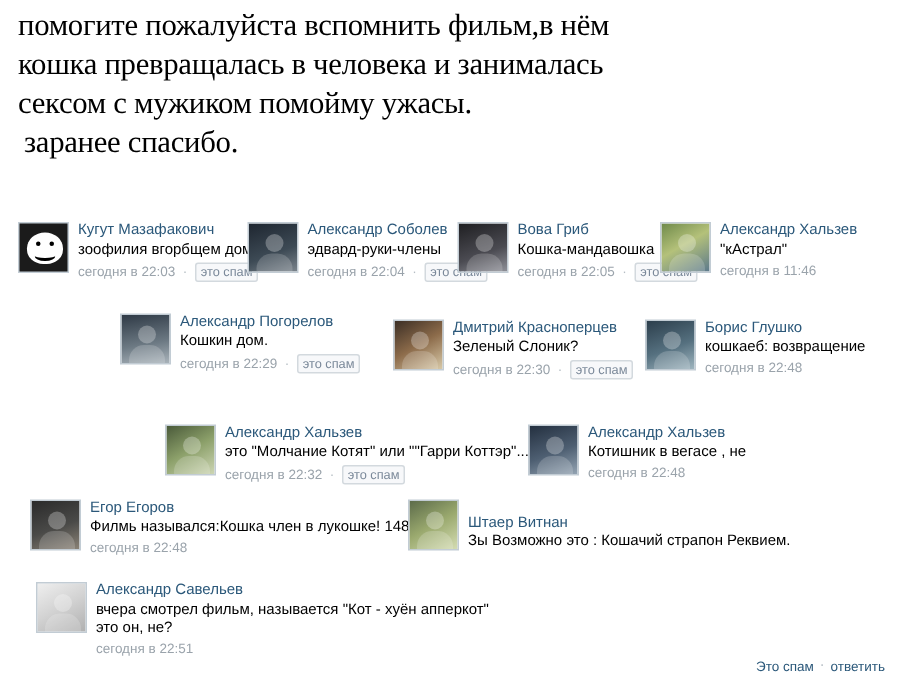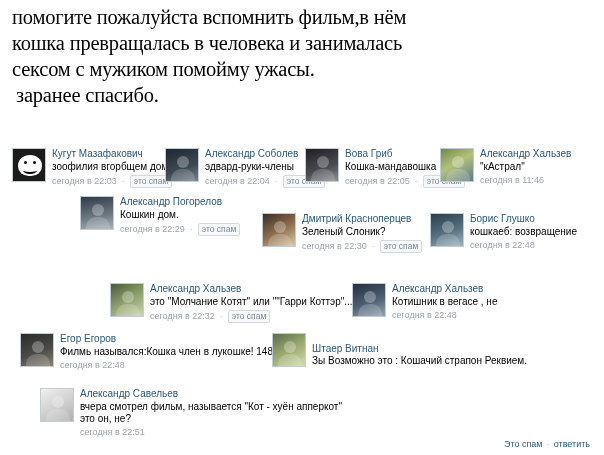--- a/index.html
+++ b/index.html
@@ -250,21 +250,21 @@
       </div>
       <div class="body">
         <div class="name">Александр Хальзев</div>
         <div class="text">"кАстрал"</div>
         <div class="meta">
           <span class="time">сегодня в 11:46</span>
         </div>
       </div>
     </div>
 
-    <div class="cmt" style="left:80px; top:48px;">
+    <div class="cmt" style="left:80px; top:61px;">
       <div class="avatar av-photo-f">
         <div class="ph">
             <div class="av-head"></div>
             <div class="av-body"></div>
           </div>
       </div>
       <div class="body">
         <div class="name">Александр Погорелов</div>
         <div class="text">Кошкин дом.</div>
         <div class="meta">
@@ -365,21 +365,21 @@
             <div class="av-head"></div>
             <div class="av-body"></div>
           </div>
       </div>
       <div class="body">
         <div class="name">Штаер Витнан</div>
         <div class="text2">Зы Возможно это : Кошачий страпон Реквием.</div>
       </div>
     </div>
 
-    <div class="cmt" style="left:40px; top:240px;">
+    <div class="cmt" style="left:24px; top:240px;">
       <div class="avatar av-photo-p">
         <div class="ph">
             <div class="av-head"></div>
             <div class="av-body"></div>
           </div>
       </div>
       <div class="body">
         <div class="name">Александр Савельев</div>
         <div class="text">вчера смотрел фильм, называется "Кот - хуён апперкот"</div>
         <div class="text2">это он, не?</div>

